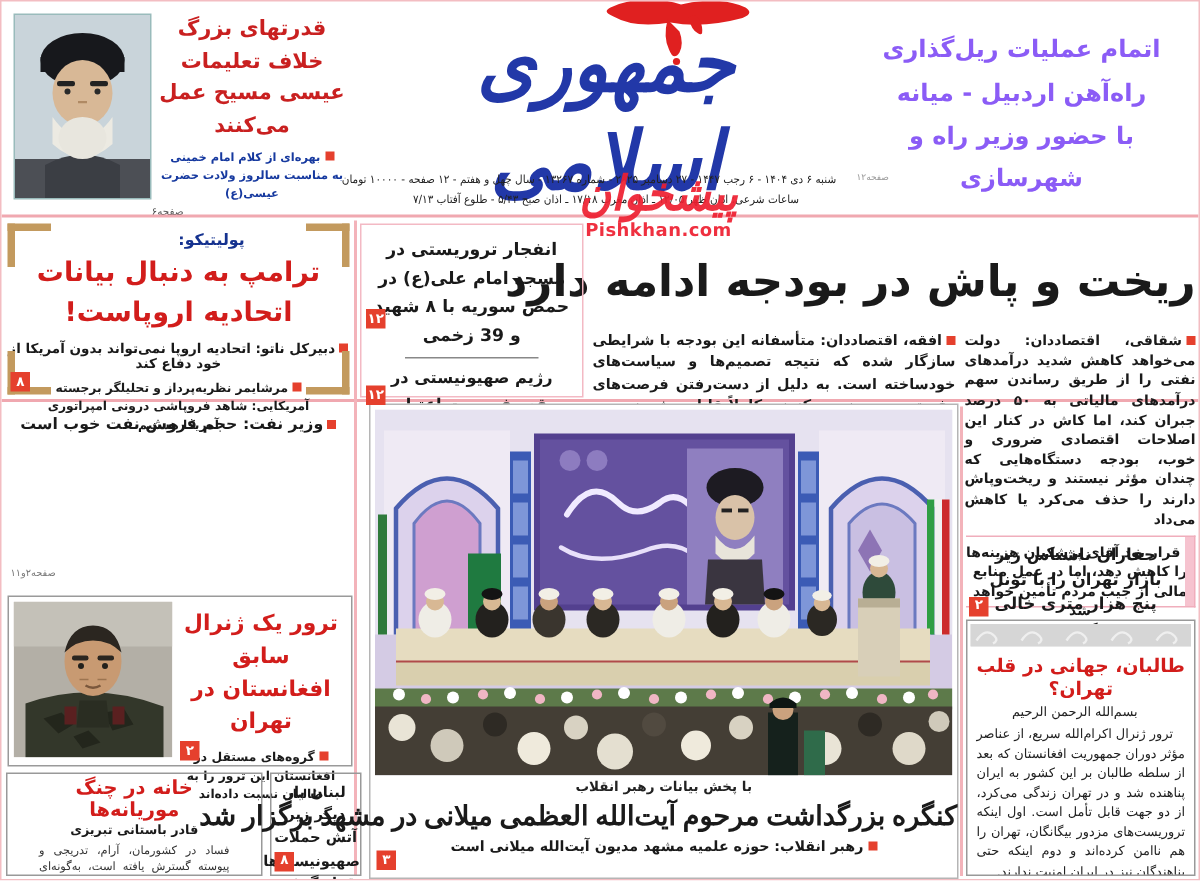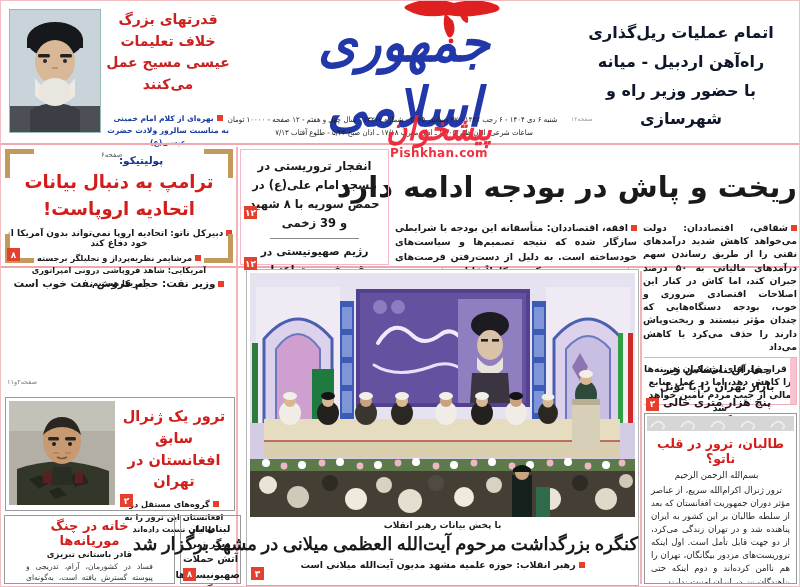--- a/index.html
+++ b/index.html
@@ -7,32 +7,32 @@
     position:relative;width:798px;height:585px;margin:0 auto;
     background:#fff;direction:rtl;overflow:hidden;
     font-family:"DejaVu Sans",sans-serif;color:#1a1a1a;
     border:1px solid #f3bdc2;
   }
   .abs{position:absolute;}
   
   .kh-photo{left:8px;top:8px;width:90px;height:122px;border:1px solid #9bb;overflow:hidden;}
   .kh-text{left:100px;top:8px;width:134px;height:124px;text-align:center;}
   .kh-head{color:#c92020;font-weight:bold;font-size:14px;line-height:1.55;}
-  .kh-sub{color:#16399f;font-weight:bold;font-size:7.6px;line-height:1.6;margin-top:17px;}
+  .kh-sub{color:#16399f;font-weight:bold;font-size:7.6px;line-height:1.6;margin-top:3px;}
   .kh-page{color:#555;font-size:7px;text-align:left;margin-top:2px;}
   .masthead{left:238px;top:0;width:330px;height:140px;text-align:center;}
   .mast-title{
     margin-top:14px;font-size:50px;font-weight:bold;font-style:italic;
     color:#2238a8;line-height:1.2;letter-spacing:-2px;transform:scaleY(1.08);
     font-family:"DejaVu Serif","DejaVu Sans",serif;
   }
   .datelines{position:absolute;bottom:2px;left:0;width:100%;}
   .dateline{font-size:7.5px;color:#222;line-height:1.75;white-space:nowrap;transform:scaleX(.93);transform-origin:center;}
   .rail{left:566px;top:18px;width:228px;text-align:center;}
-  .rail-head{font-size:16px;font-weight:bold;line-height:1.8;color:#0f172a;}
+  .rail-head{font-size:16px;font-weight:bold;line-height:1.8;color:#8b5cf6;}
   .rail-page{position:absolute;left:570px;top:114px;font-size:6px;color:#999;}
   .splash{left:398px;top:-2px;width:104px;height:50px;z-index:3;pointer-events:none;}
   
   .hrule{background:#f0a8b0;height:2px;}
   .vrule{background:#f3b3ba;width:2px;}
   
   .watermark{left:384px;top:114px;width:108px;text-align:center;z-index:9;color:#ee1f30;opacity:.92;}
   .wm-title{font-size:29px;font-weight:bold;font-style:italic;line-height:1;transform:scaleY(1.1);}
   .wm-domain{font-size:12px;font-weight:bold;margin-top:2px;letter-spacing:.3px;font-style:normal;}
   
@@ -384,21 +384,21 @@
         <rect width="147" height="15" fill="#d6d6d6"></rect>
         <g stroke="#efefef" stroke-width="1.6" fill="none">
           <path d="M4 11 q6 -9 12 -3 q3 3 -1 5"></path>
             <path d="M34 11 q6 -9 12 -3 q3 3 -1 5"></path>
           <path d="M64 11 q6 -9 12 -3 q3 3 -1 5"></path>
             <path d="M94 11 q6 -9 12 -3 q3 3 -1 5"></path>
           <path d="M124 11 q6 -9 12 -3 q3 3 -1 5"></path>
         </g>
       </svg>
     </div>
-    <div class="ed-title">طالبان، ترور در قلب ناتو؟</div>
+    <div class="ed-title">طالبان، جهانی در قلب تهران؟</div>
     <div class="ed-body">
       <p class="p1">بسم‌الله الرحمن الرحیم</p>
       <p>ترور ژنرال اکرام‌الله سریع، از عناصر مؤثر دوران جمهوریت افغانستان که بعد از سلطه طالبان بر این کشور به ایران پناهنده شد و در تهران زندگی می‌کرد، از دو جهت قابل تأمل است. اول اینکه تروریست‌های مزدور بیگانگان، تهران را هم ناامن کرده‌اند و دوم اینکه حتی پناهندگان نیز در ایران امنیت ندارند.</p>
 
     </div>
   </div>
 
 </div>
 
 </body></html>

